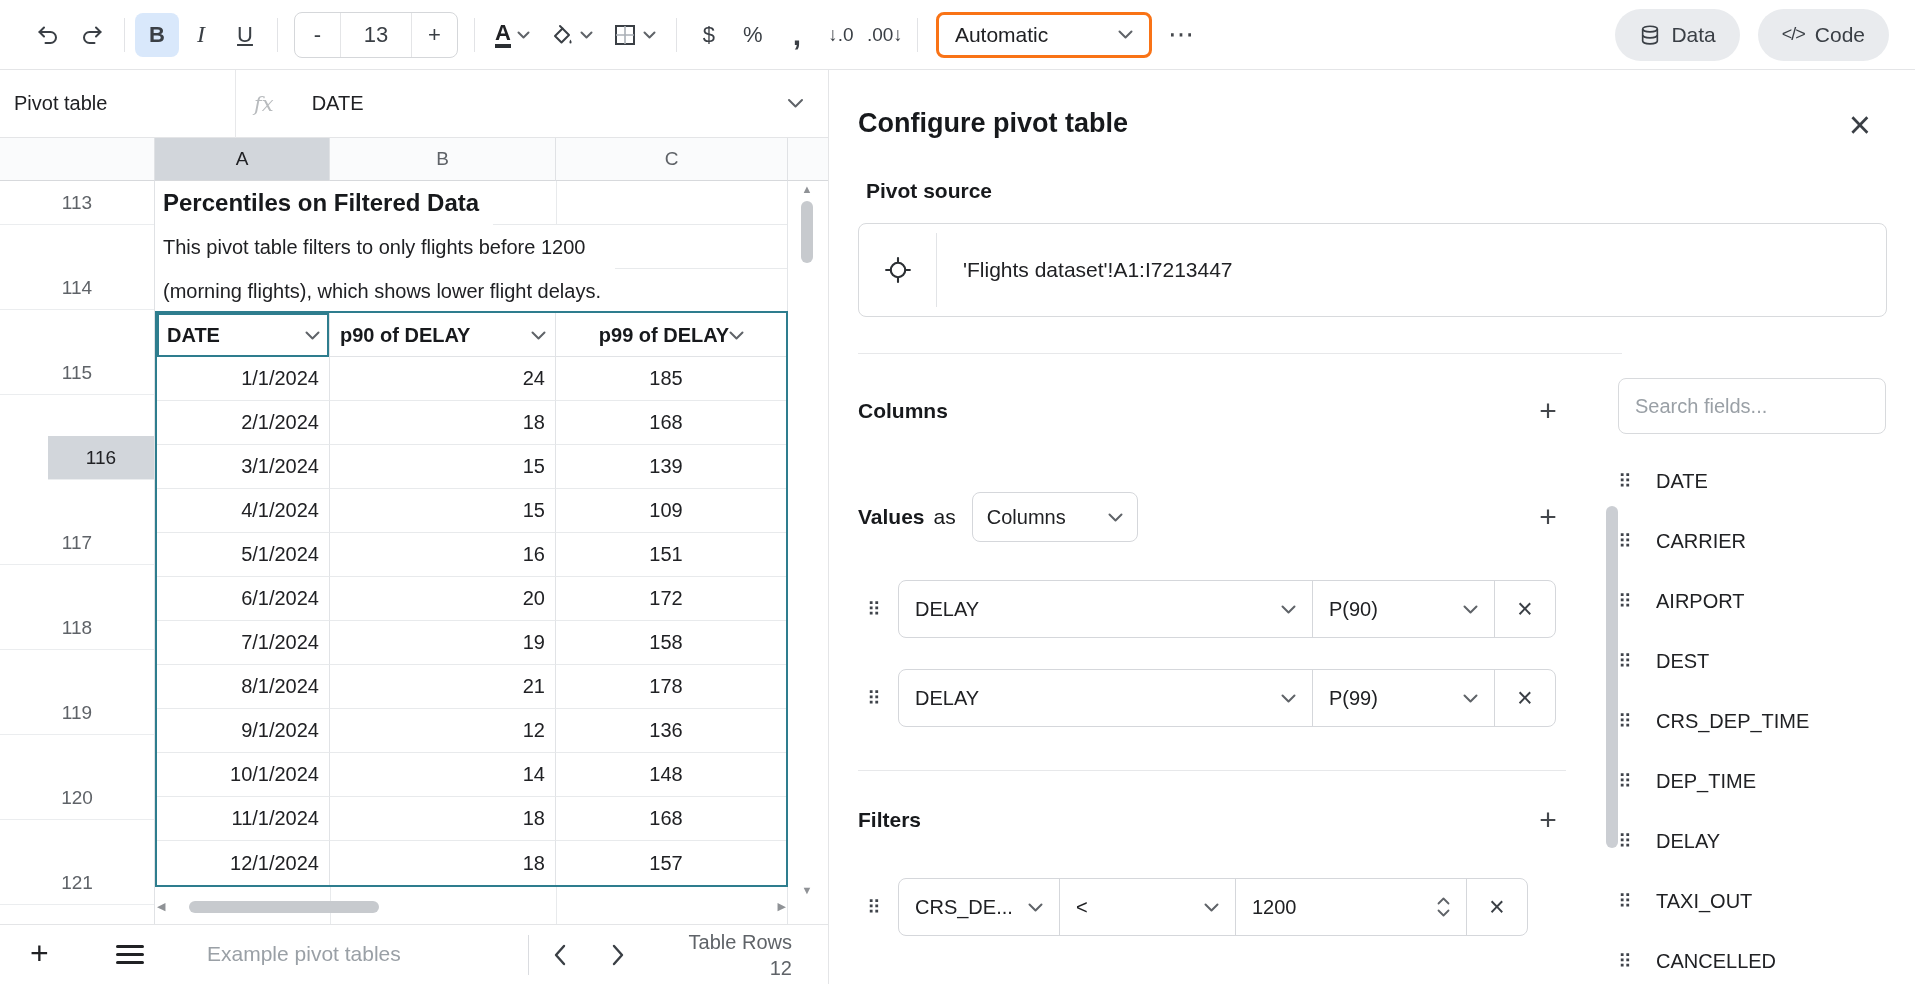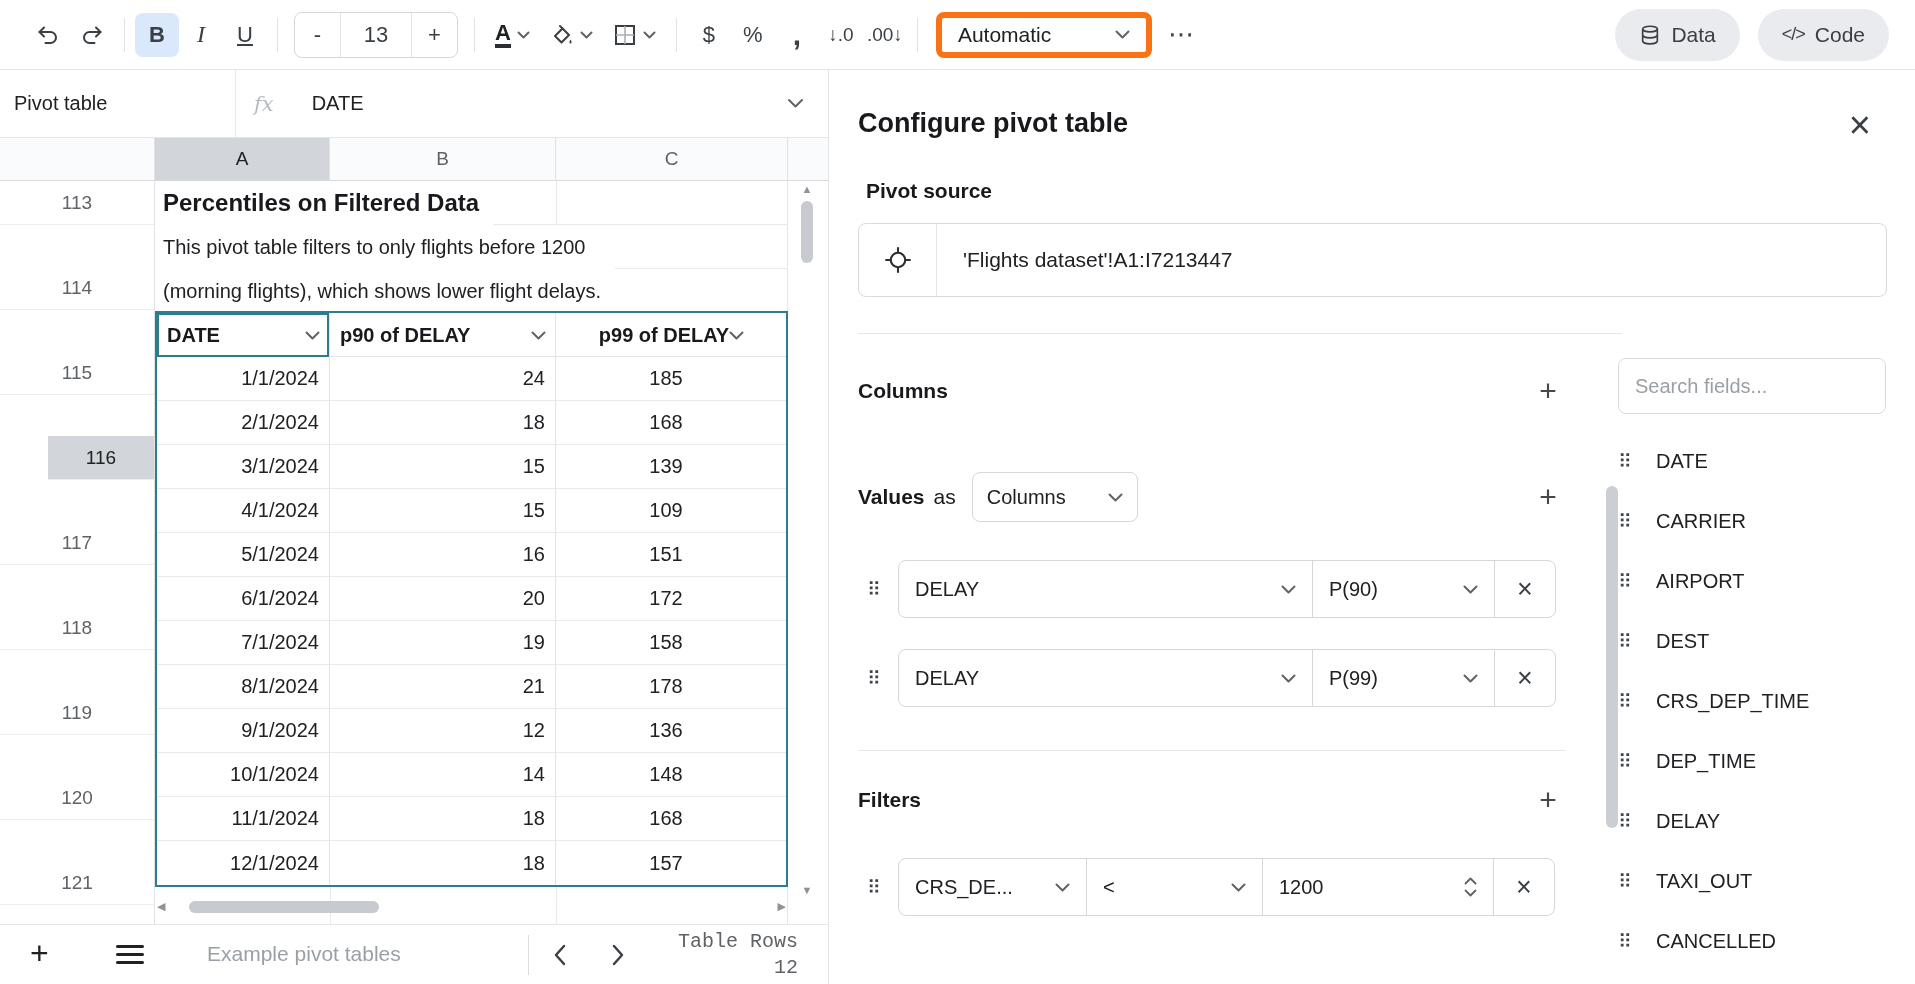--- a/index.html
+++ b/index.html
@@ -19,21 +19,21 @@
   .under-g { text-decoration:underline; }
   .size-group { display:flex; height:46px; border:1px solid #d5d7da; border-radius:8px;
     overflow:hidden; margin:0 6px; }
   .size-group > div { display:flex; align-items:center; justify-content:center; font-size:22px; color:#3a3f45; }
   .size-minus { width:46px; border-right:1px solid #e4e5e7; }
   .size-val { width:70px; font-size:21px; }
   .size-plus { width:46px; border-left:1px solid #e4e5e7; }
   .icon-chev-group { display:flex; align-items:center; gap:6px; padding:0 10px; height:44px; border-radius:8px; }
   .a-letter { font-size:22px; font-weight:700; color:#202124; border-bottom:4px solid #2b2f33; line-height:1.05; }
   .chev { color:#5f6368; flex:none; }
-  .automatic-btn { width:216px; height:46px; border:6px solid #f97316; border-radius:8px;
+  .automatic-btn { width:216px; height:46px; border:3px solid #f97316; border-radius:8px;
     display:flex; align-items:center; justify-content:space-between; padding:0 16px;
     font-size:21px; color:#202124; margin:0 8px; }
   .more-btn { font-size:26px; letter-spacing:2px; color:#44474c; }
   .pill { background:#e9ebee; border-radius:26px; height:52px; padding:0 24px; display:flex;
     align-items:center; gap:10px; font-size:21px; color:#3a3f45; margin-left:18px; }
   .code-glyph { font-size:18px; color:#3a3f45; letter-spacing:-1px; }
   .dec-glyph { font-size:19px; }
 
   
   .formula-bar { position:absolute; top:70px; left:0; width:828px; height:68px;
@@ -91,29 +91,29 @@
 
   
   .bottom-bar { position:absolute; top:924px; left:0; width:828px; height:60px;
     border-top:1px solid #e4e5e7; background:#fff; }
   .bb-add { position:absolute; left:30px; top:10px; font-size:32px; font-weight:300; color:#202124; }
   .bb-menu { position:absolute; left:116px; top:20px; width:28px; }
   .bb-menu div { height:3px; background:#202124; border-radius:2px; margin-bottom:5px; }
   .bb-tab { position:absolute; left:207px; top:17px; font-size:21px; color:#9aa0a6; }
   .bb-div { position:absolute; left:528px; top:10px; width:1px; height:40px; background:#dadce0; }
   .bb-nav { position:absolute; top:17px; }
-  .bb-status { position:absolute; right:30px; top:4px; text-align:right; font-size:20px;
-    color:#5f6368; line-height:26px;font-family:Liberation Mono, monospace; }
+  .bb-status { position:absolute; right:36px; top:4px; text-align:right; font-size:20px;
+    color:#5f6368; line-height:26px; }
 
   
   .panel { position:absolute; left:829px; top:70px; right:0; bottom:0; background:#fff; padding-left:29px; }
   .panel-title { padding-top:38px; font-size:27px; font-weight:700; color:#17191c; }
   .panel-close { position:absolute; right:44px; top:36px; font-size:38px; font-weight:300; color:#3a3f45; line-height:1; }
   .src-label { margin-top:40px; font-size:21px; font-weight:700; color:#17191c;margin-left:8px; }
-  .src-box { margin-top:20px; margin-right:28px; height:74px; border:1px solid #d8dadd; border-radius:8px;
+  .src-box { margin-top:20px; margin-right:28px; height:94px; border:1px solid #d8dadd; border-radius:8px;
     display:flex; align-items:center; overflow:hidden; }
   .src-icon-cell { width:78px; height:74px; flex:none; display:flex; align-items:center; justify-content:center;
     border-right:1px solid #e2e4e7; }
   .src-value { padding-left:26px; font-size:21px; color:#202124; }
   .panel-body { position:relative; margin-top:36px; height:555px; }
   .config-col { position:absolute; left:0; top:0; width:764px; border-top:1px solid #e7e8ea; padding-right:56px; }
   .sec-row { display:flex; align-items:center; justify-content:space-between; }
   .sec-label { font-size:21px; font-weight:700; color:#17191c; }
   .plus-btn { width:36px; text-align:center; font-size:30px; font-weight:300; color:#44474c; }
   .columns-row { margin-top:42px; height:30px; }
@@ -124,21 +124,21 @@
     display:flex; align-items:center; justify-content:space-between; padding:0 14px; font-size:20px; }
   .item-row { display:flex; align-items:center; margin-top:38px; height:58px; }
   .item-row.second { margin-top:31px; }
   .grip { width:32px; text-align:center; font-size:19px; color:#3f434a; flex:none; margin-right:8px; }
   .sel { border:1px solid #d5d7db; height:58px; background:#fff; display:flex; align-items:center;
     justify-content:space-between; padding:0 16px; font-size:20px; color:#202124; margin-left:-1px; }
   .sel.first { border-radius:8px 0 0 8px; margin-left:0; }
   .x-cell { width:62px; height:58px; border:1px solid #d5d7db; border-radius:0 8px 8px 0; margin-left:-1px;
     display:flex; align-items:center; justify-content:center; font-size:27px; font-weight:300; color:#3a3f45; }
   .w-field { width:415px; } .w-agg { width:183px; }
-  .w-ffield { width:189px; } .w-fop { width:177px; } .w-fval { width:232px; }
+  .w-ffield { width:162px; } .w-fop { width:177px; } .w-fval { width:232px; }
   .filters-sec { margin-top:43px; border-top:1px solid #e7e8ea; }
   .filters-row { margin-top:34px; height:30px; }
   .filter-item { margin-top:43px; }
   .num-input { border:none; outline:none; width:130px; font-size:20px; color:#202124;
     font-family:"Liberation Sans", sans-serif; background:transparent; }
   .stepper { display:flex; flex-direction:column; gap:4px; align-items:center; }
   .cfg-scroll { position:absolute; left:748px; top:153px; width:12px; height:342px; border-radius:6px; background:#cbced3; }
   .fields-col { position:absolute; right:0; top:25px; width:297px;margin-left:12px; }
   .search-box { width:268px; height:56px; border:1px solid #d8dadd; border-radius:8px; display:flex; align-items:center; }
   .search-box input { border:none; outline:none; width:100%; padding:0 16px; font-size:20px;

